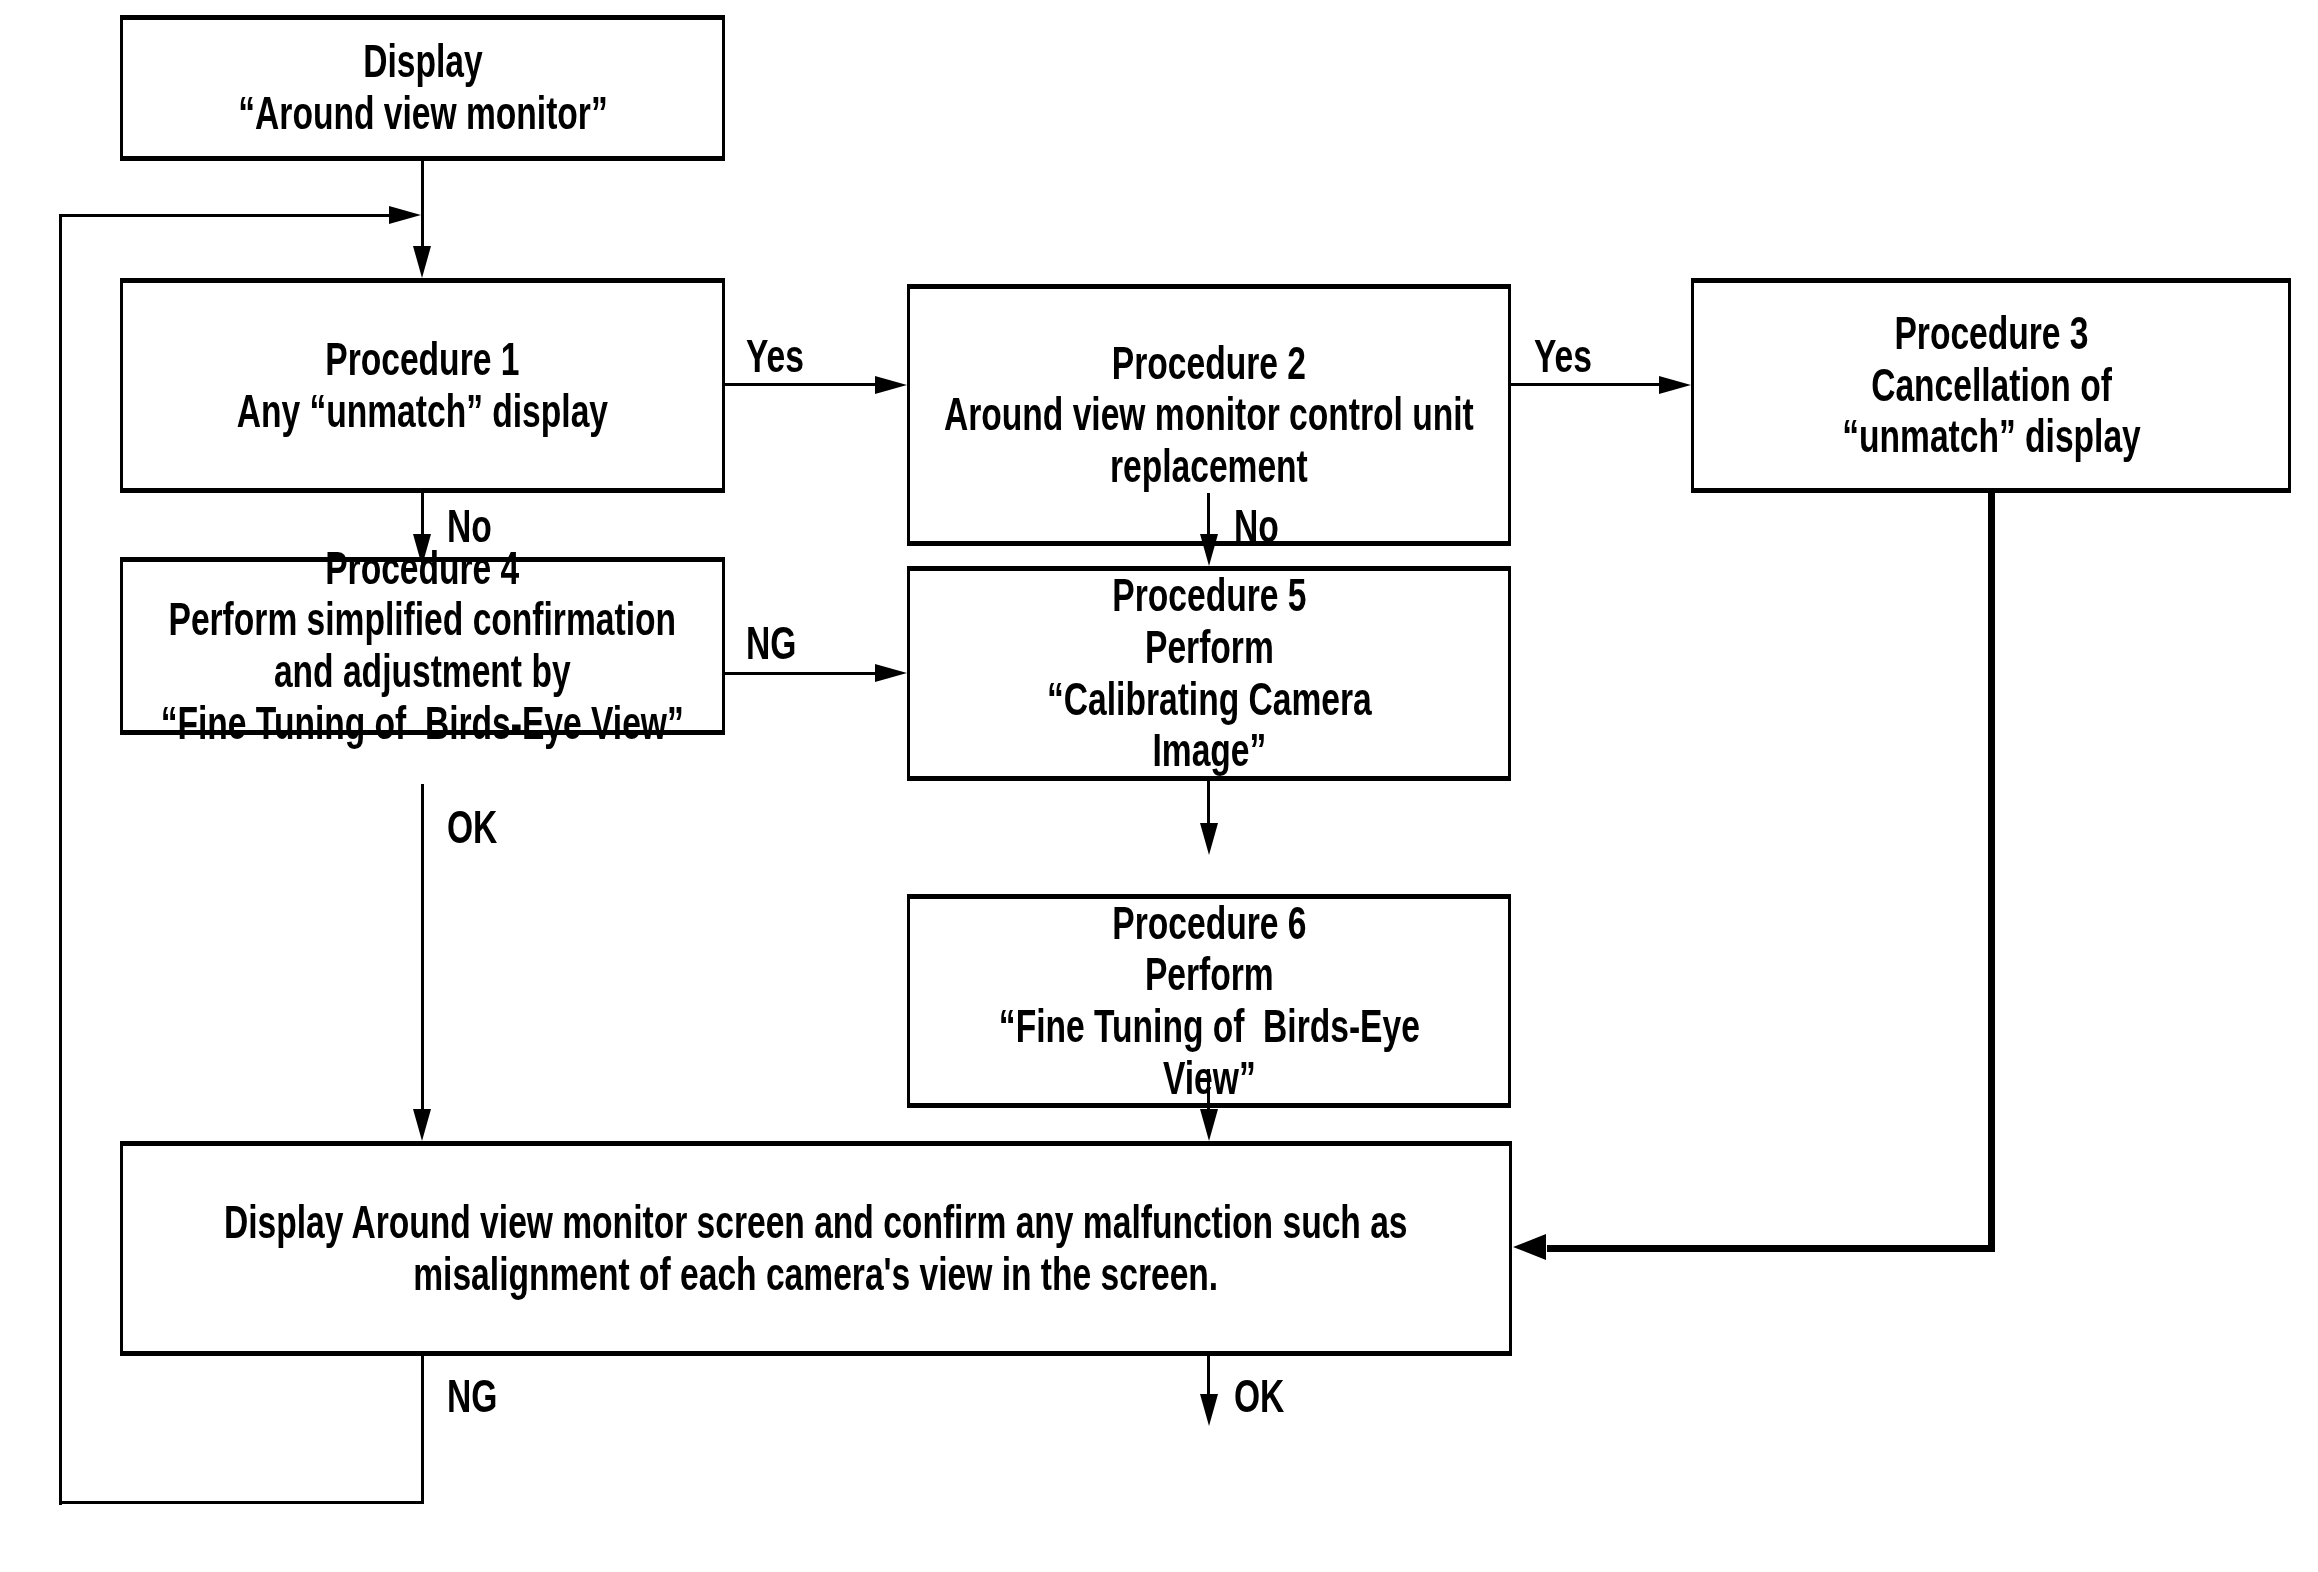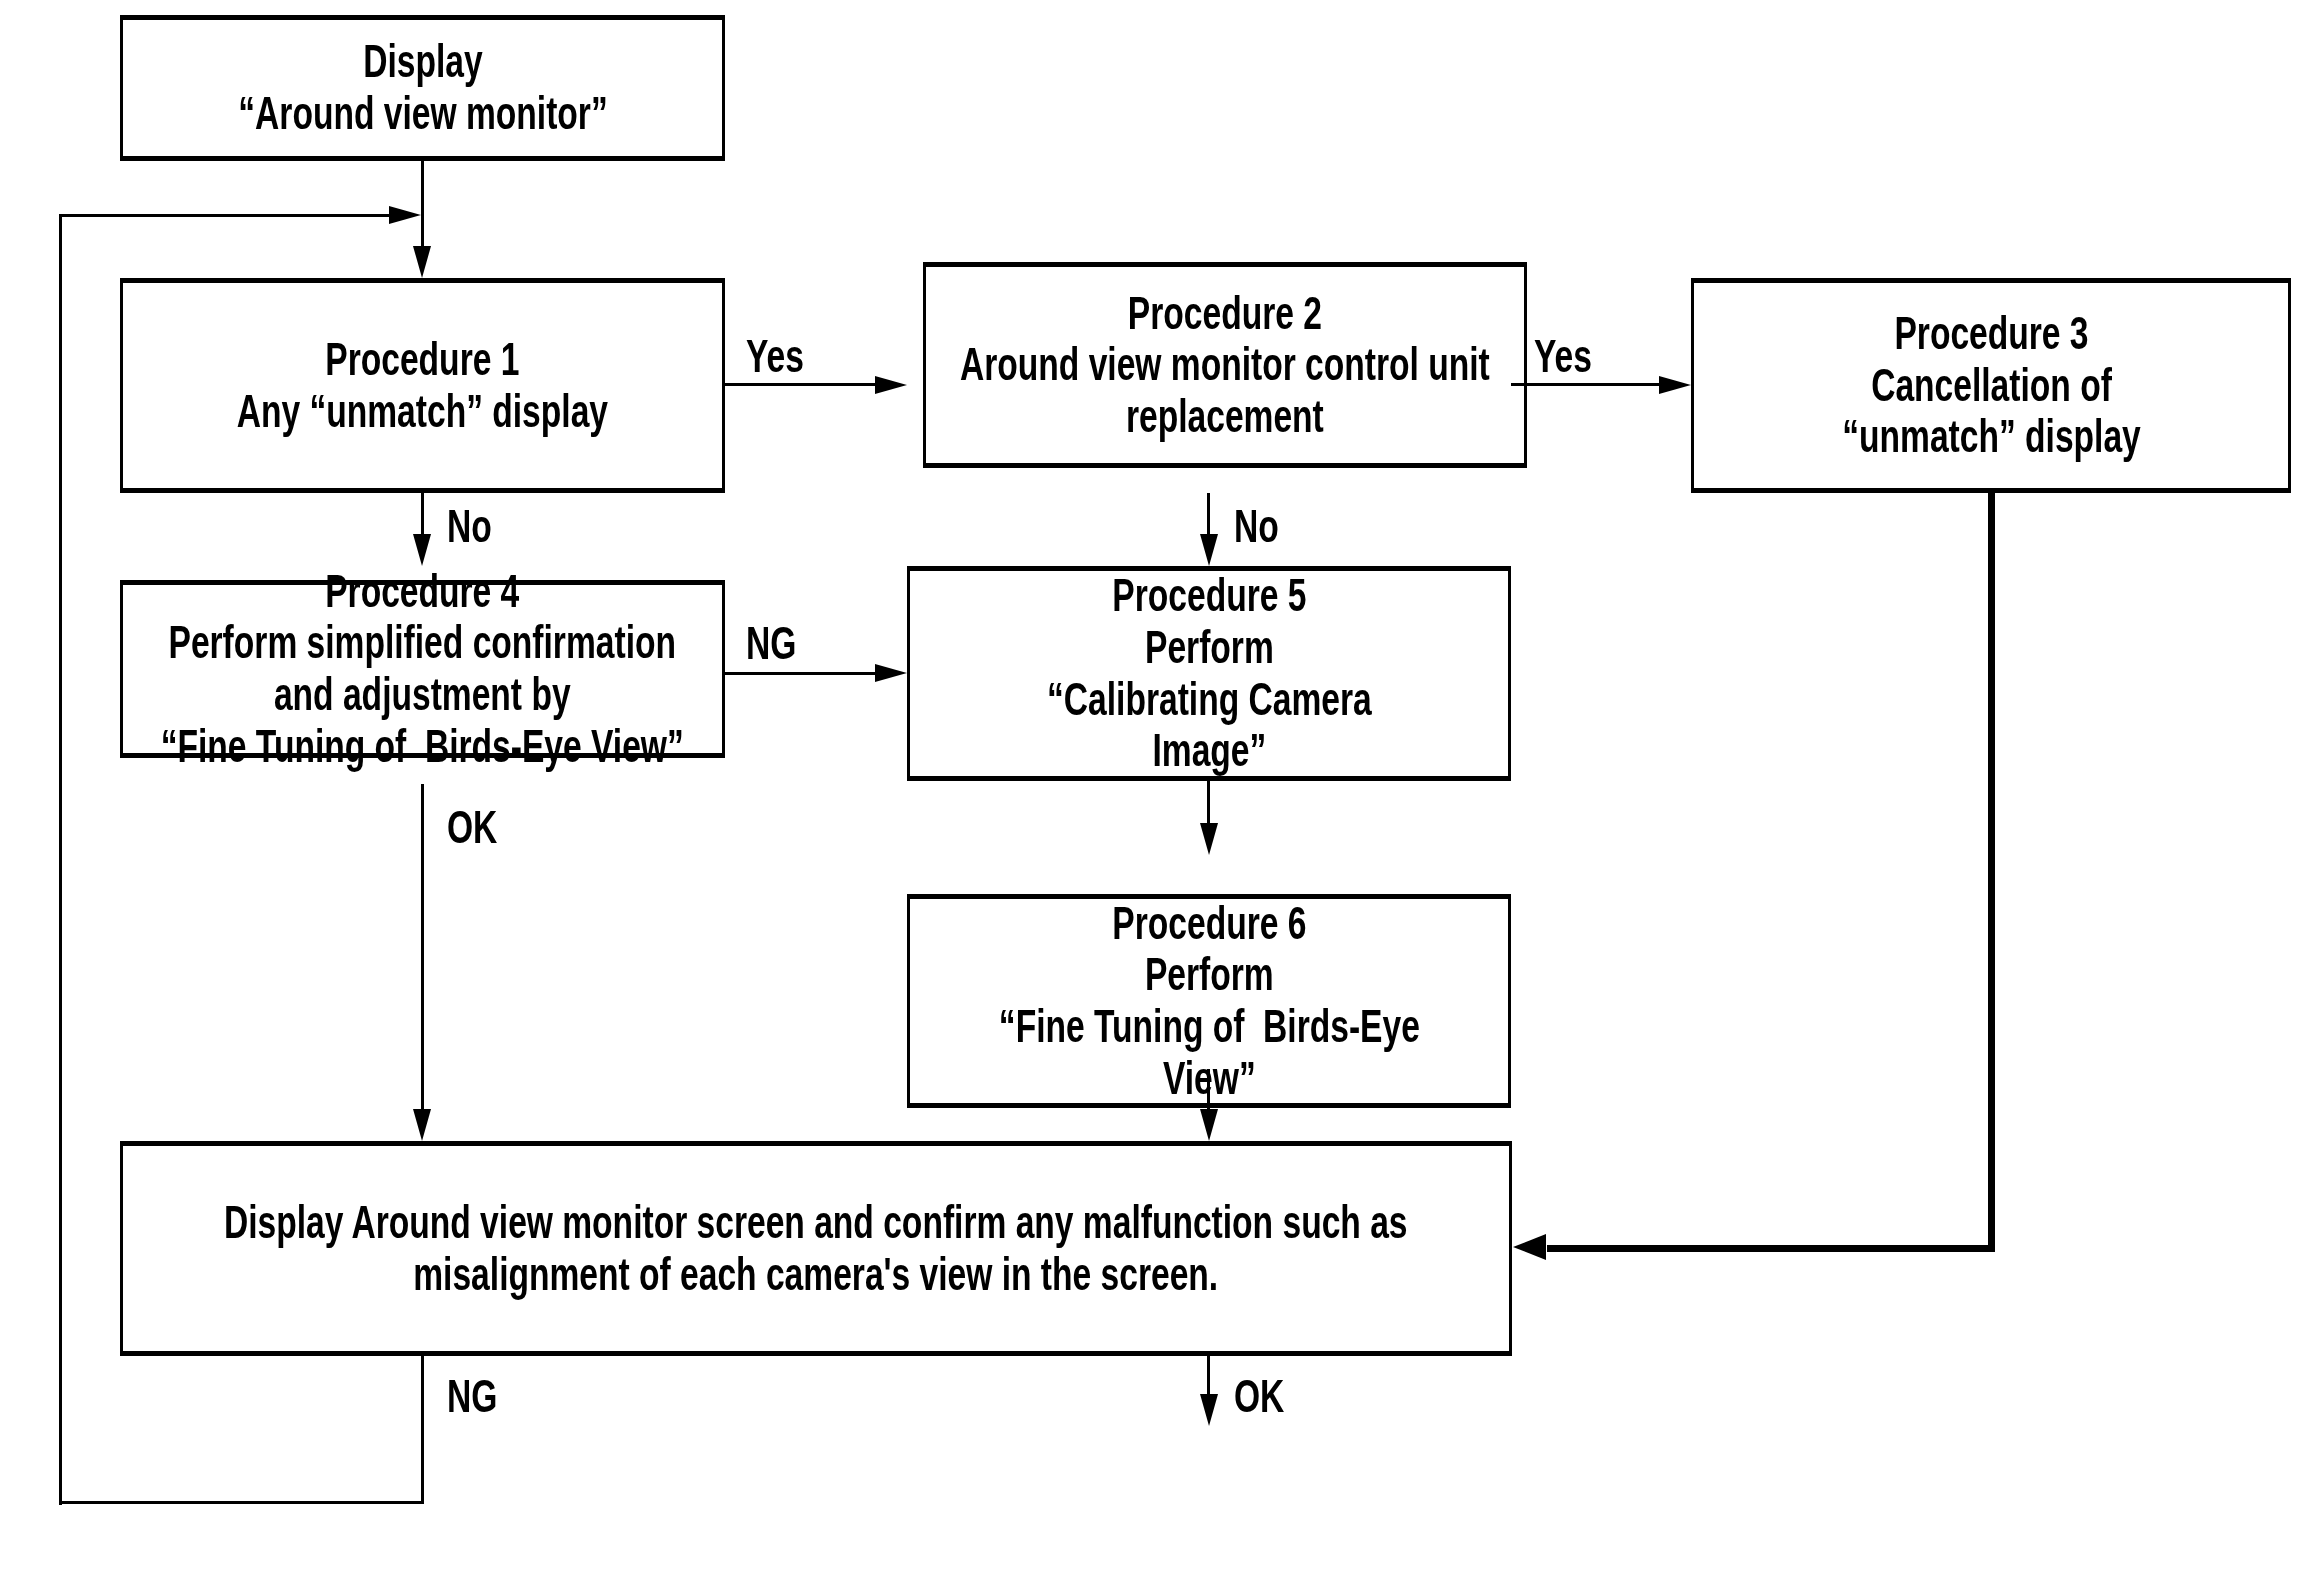--- a/index.html
+++ b/index.html
@@ -56,33 +56,33 @@
   <div class="box" style="left:120px; top:15px; width:605px; height:146px;">
     <div class="txt">Display
 “Around view monitor”</div>
   </div>
 
   <div class="box" style="left:120px; top:278px; width:605px; height:215px;align-items:center;">
     <div class="txt">Procedure 1
 Any “unmatch” display</div>
   </div>
 
-  <div class="box" style="left:907px; top:262px; width:604px; height:206px;margin-left:16px;">
+  <div class="box" style="left:907px; top:284px; width:604px; height:262px;">
     <div class="txt">Procedure 2
 Around view monitor control unit
 replacement</div>
   </div>
 
   <div class="box" style="left:1691px; top:278px; width:600px; height:215px;">
     <div class="txt">Procedure 3
 Cancellation of
 “unmatch” display</div>
   </div>
 
-  <div class="box" style="left:120px; top:580px; width:605px; height:178px;">
+  <div class="box" style="left:120px; top:557px; width:605px; height:178px;">
     <div class="txt">Procedure 4
 Perform simplified confirmation
 and adjustment by
 “Fine Tuning of  Birds-Eye View”</div>
   </div>
 
   <div class="box" style="left:907px; top:566px; width:604px; height:215px;">
     <div class="txt">Procedure 5
 Perform
 “Calibrating Camera

